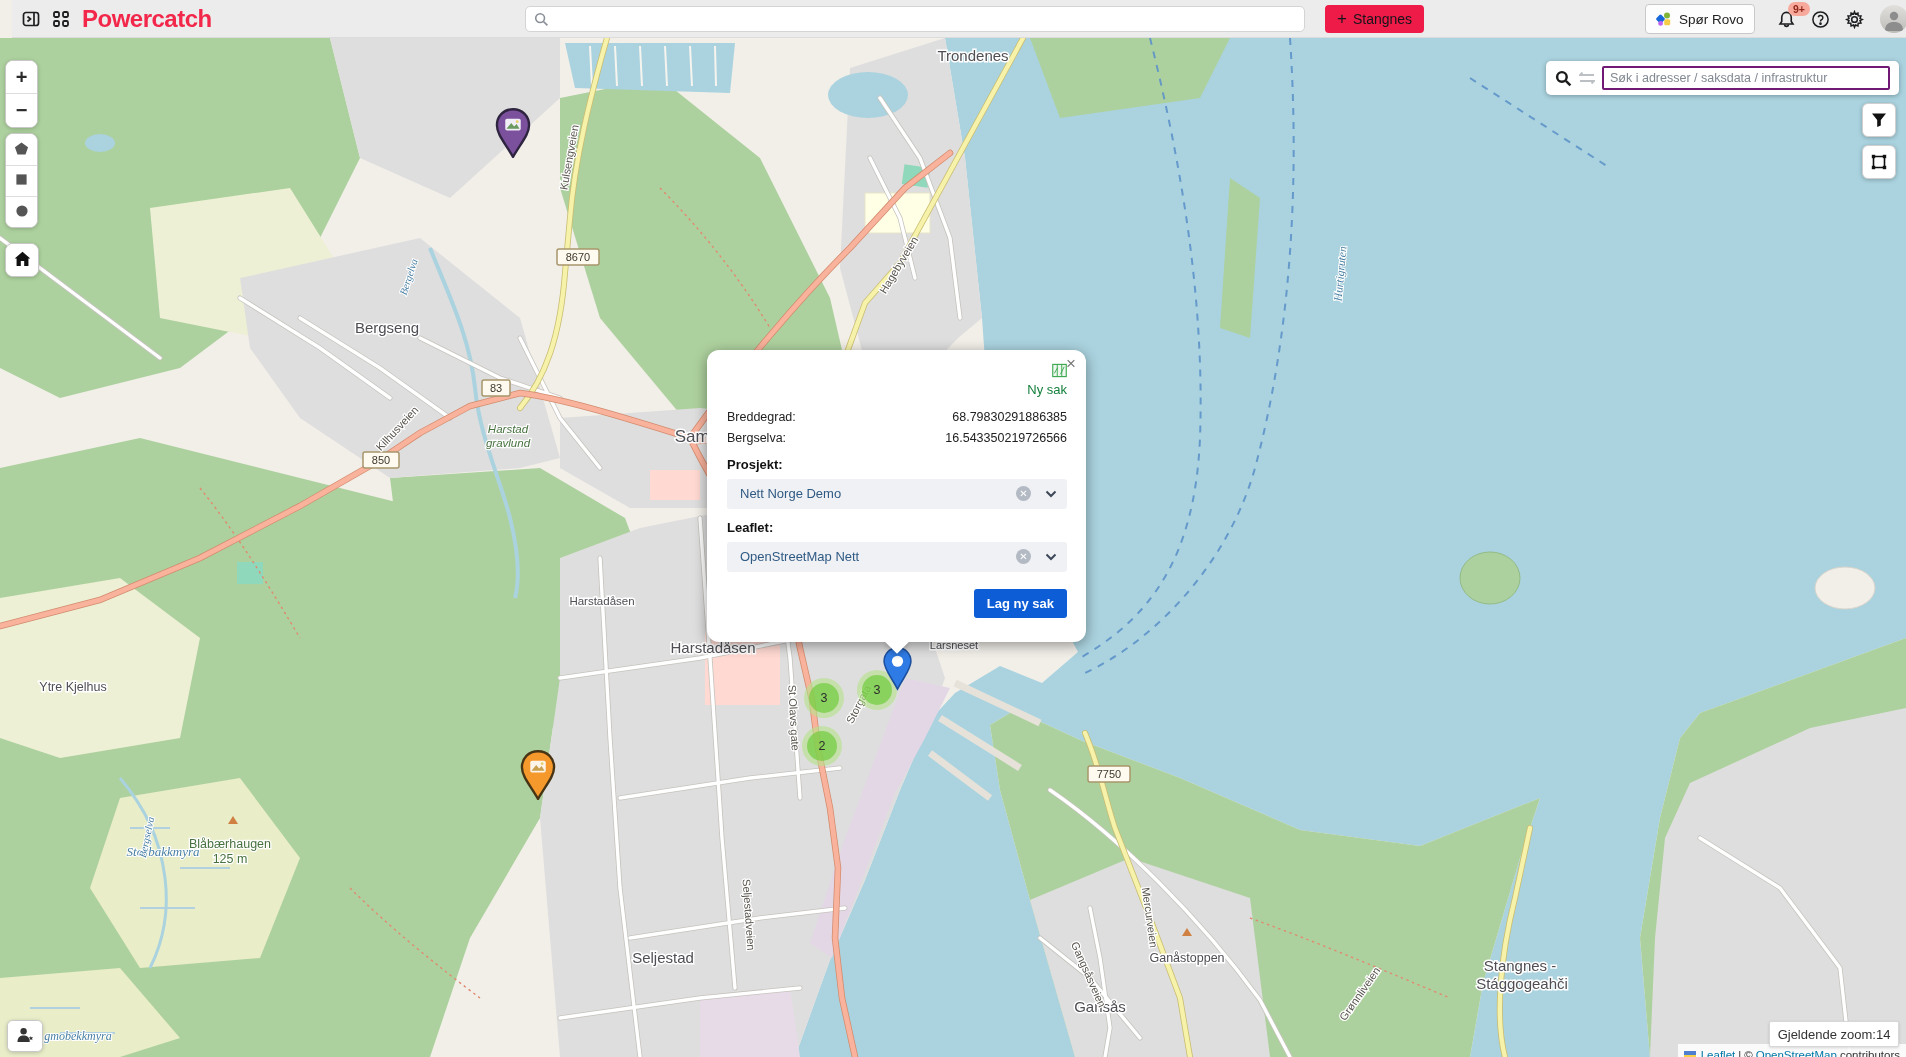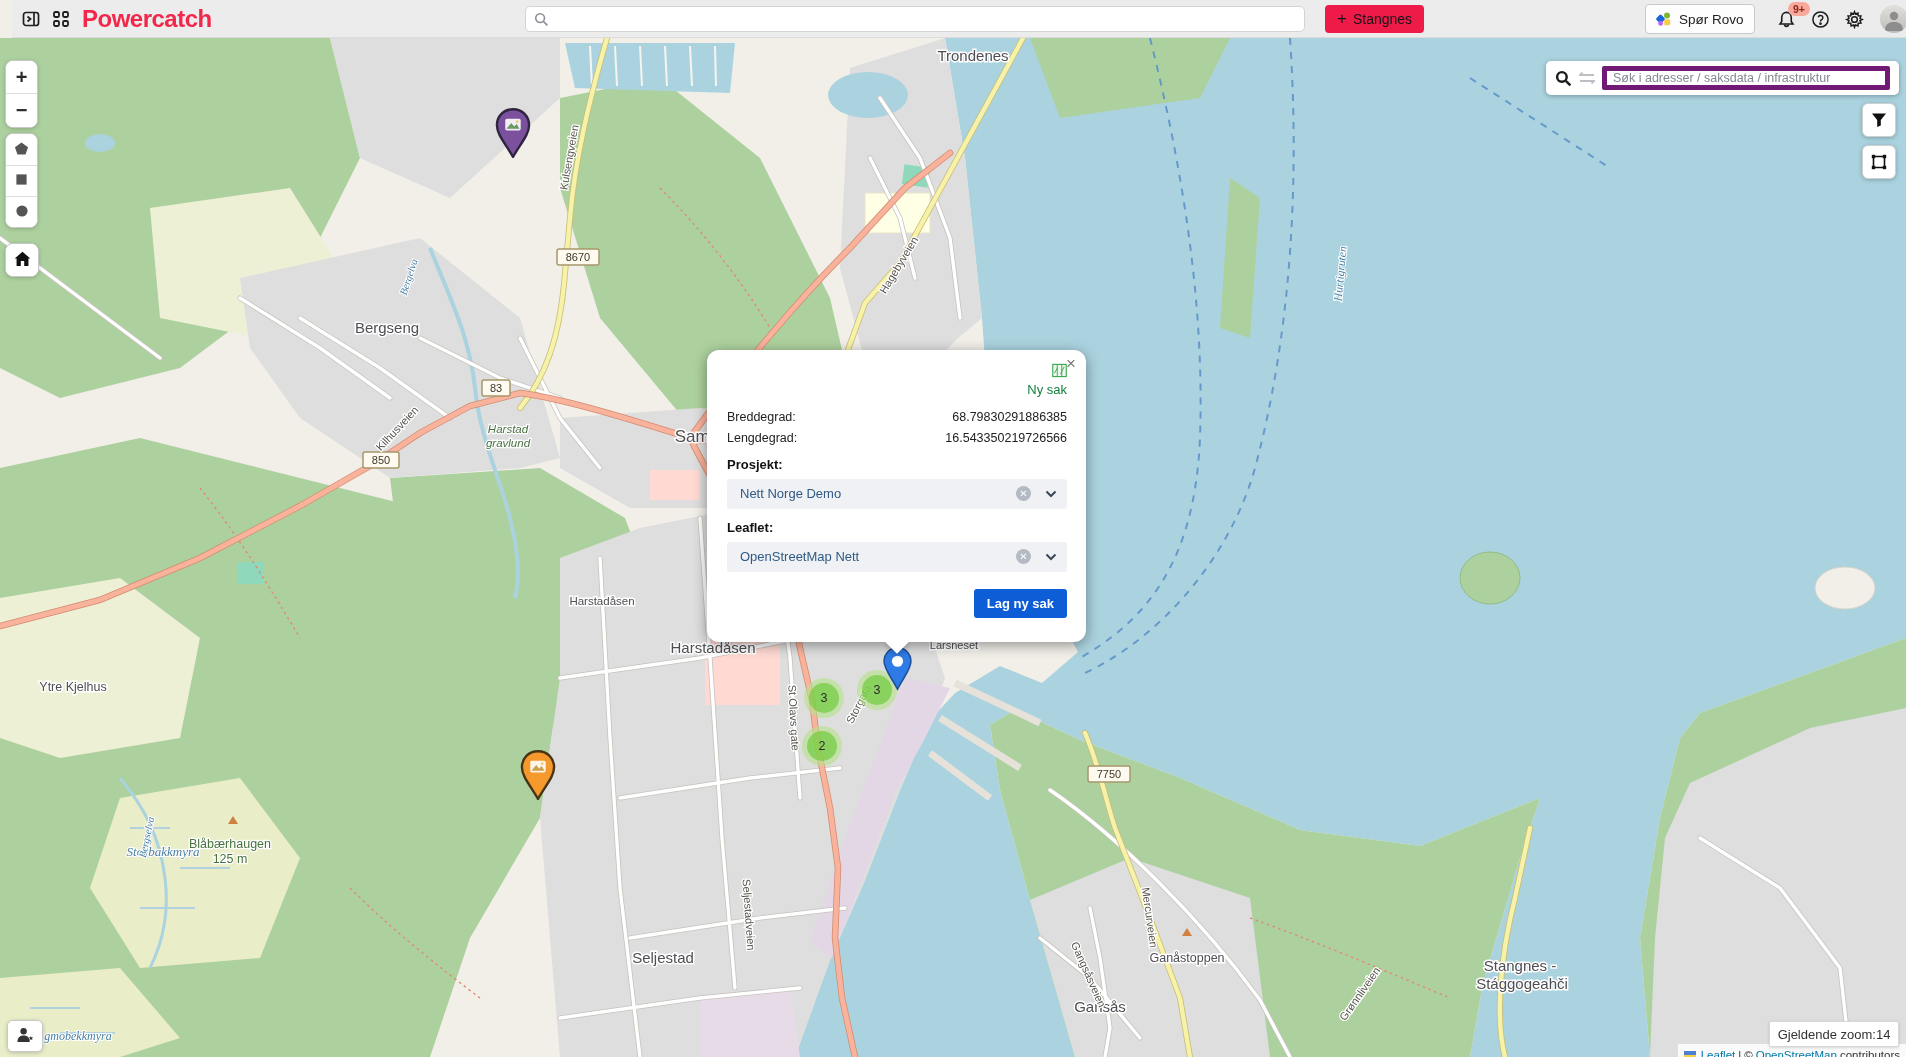--- a/index.html
+++ b/index.html
@@ -37,21 +37,21 @@
   .zoombox button:first-child { border-bottom:1px solid #ddd; }
   .drawbox { left:5px; top:95px; width:33px; }
   .drawbox button { height:31px; }
   .drawbox button + button { border-top:1px solid #ddd; }
   .homebox { left:5px; top:205px; width:34px; }
   .homebox button { height:32px; }
   .userbox { left:7px; top:982px; width:36px; border-radius:6px; }
   .userbox button { height:30px; }
 
   .map-search { position:absolute; left:1546px; top:23px; width:353px; height:34px; background:#fff; border-radius:5px; box-shadow:0 1px 5px rgba(0,0,0,0.3); display:flex; align-items:center; padding:0 9px; gap:7px; z-index:60; }
-  .map-search input { flex:1; height:24px; border:5px solid #701a75; border-radius:2px; font-size:12.5px; padding:0 6px; color:#333; outline:none; font-family:"Liberation Sans",sans-serif; }
+  .map-search input { flex:1; height:24px; border:2px solid #701a75; border-radius:2px; font-size:12.5px; padding:0 6px; color:#333; outline:none; font-family:"Liberation Sans",sans-serif; }
   .map-search input::placeholder { color:#828892; }
   .sq-btn { position:absolute; left:1862px; width:34px; height:34px; background:#fff; border:1px solid #cfcfcf; border-radius:6px; box-shadow:0 1px 4px rgba(0,0,0,0.25); display:flex; align-items:center; justify-content:center; cursor:pointer; z-index:60; }
 
   
   .pin { position:absolute; z-index:30; }
   .cluster { position:absolute; width:40px; height:40px; border-radius:50%; background:rgba(181,226,140,0.62); z-index:25; }
   .cluster .in { position:absolute; left:5px; top:5px; width:30px; height:30px; border-radius:50%; background:rgba(110,204,57,0.68); display:flex; align-items:center; justify-content:center; font-size:12.5px; color:#2c2c2c; font-weight:400; }
 
   
   .popup { position:absolute; left:707px; top:312px; width:379px; height:292px; background:#fff; border-radius:12px; box-shadow:0 3px 14px rgba(0,0,0,0.4); z-index:50; padding:13px 19px 14px 20px; font-size:12.5px; color:#222; }
@@ -395,21 +395,21 @@
           <path d="M2.5 11 L6 5 M9 12 L13 4" stroke="#39a84e" stroke-width="1"></path>
         </svg>
       <span>Ny sak</span>
     </div>
     <div class="pp-rows">
       <div class="pp-row">
           <span class="k">Breddegrad:</span>
           <span class="v">68.79830291886385</span>
         </div>
       <div class="pp-row">
-          <span class="k">Lengdegrad:</span>
+          <span class="k">Bergselva:</span>
           <span class="v">16.543350219726566</span>
         </div>
     </div>
     <div class="pp-label">Prosjekt:</div>
     <div class="pp-field">
       <span class="val">Nett Norge Demo</span>
       <span class="pp-clear">✕</span>
       <svg width="12" height="8" viewBox="0 0 12 8" fill="none" stroke="#3c4757" stroke-width="2">
           <polyline points="1.5,1.5 6,6 10.5,1.5"></polyline>
         </svg>

